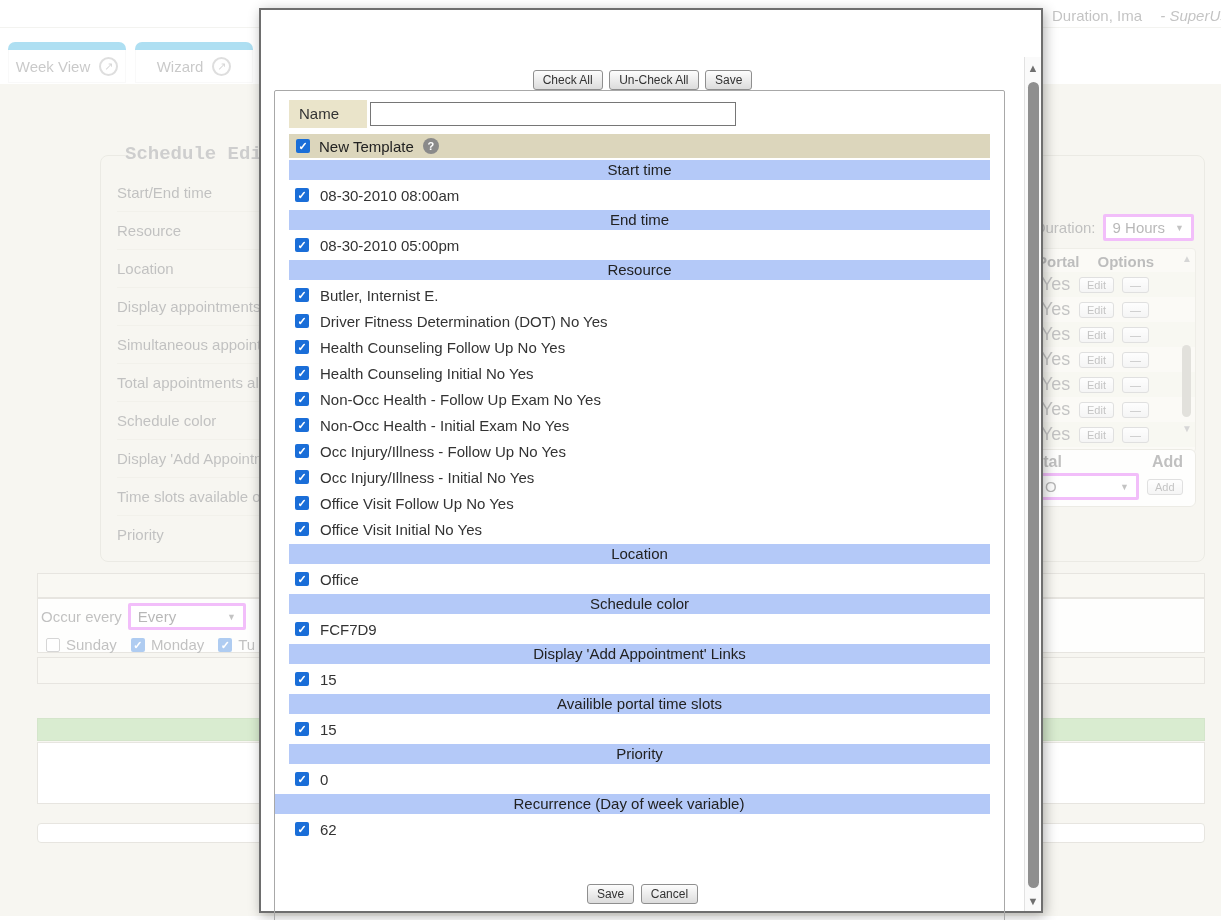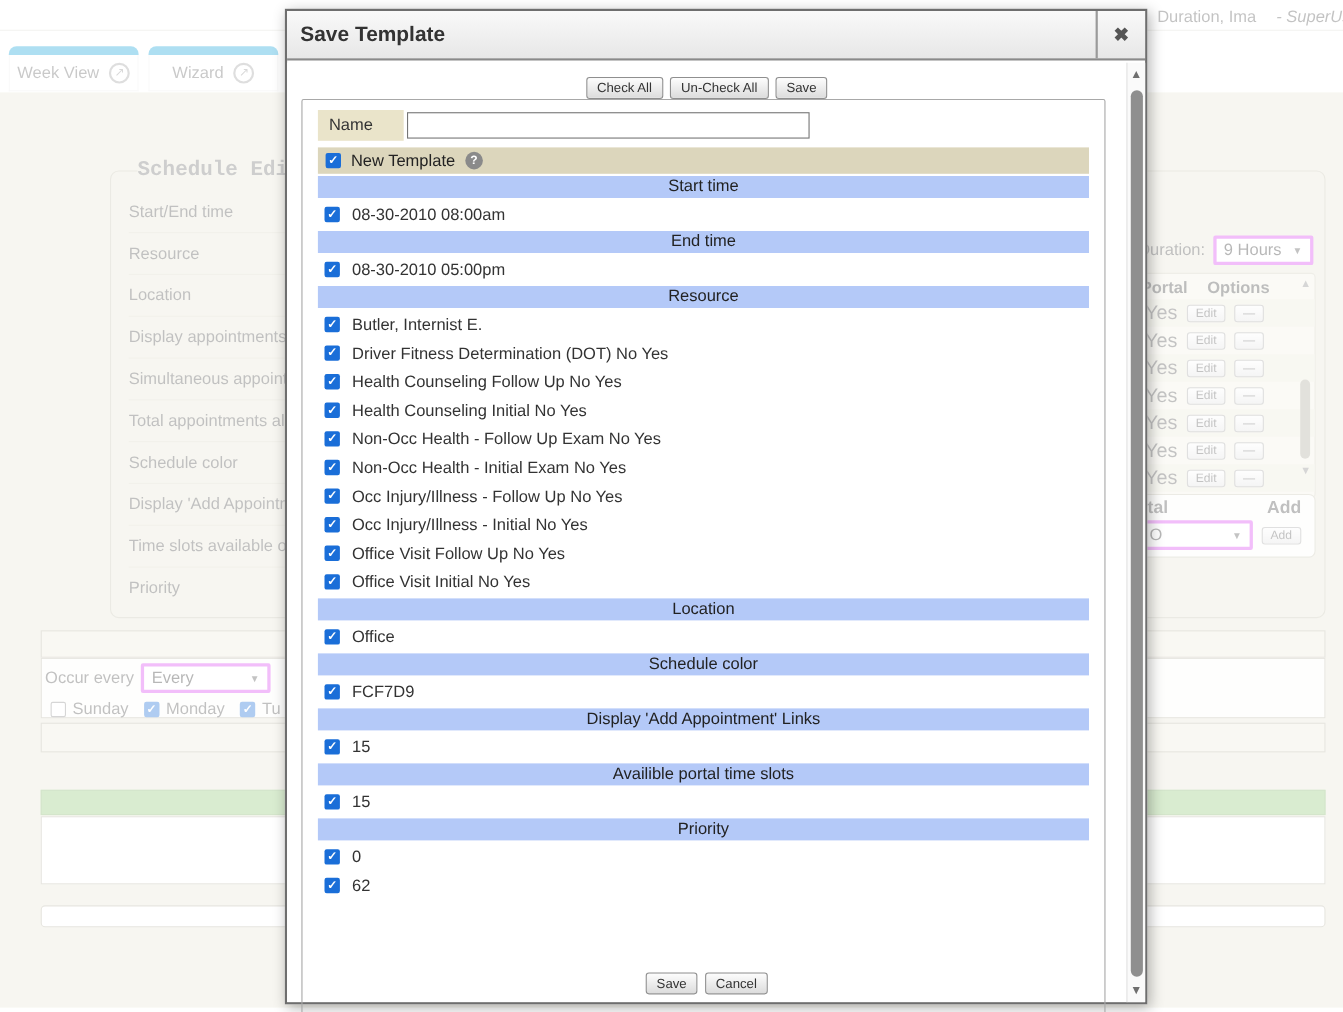--- a/index.html
+++ b/index.html
@@ -287,26 +287,20 @@
       <div class="wide-bar bar-b"></div>
       <div class="wide-bar green-bar"></div>
       <div class="wide-bar white-box"></div>
       <div class="wide-bar white-bar"></div>
     </div>
   </div>
 
   <div class="overlay"></div>
 
   <div class="modal">
-    <div class="modal-header">
-      <div class="modal-title">Save Template</div>
-      <div class="close-box">
-        <span>✖</span>
-      </div>
-    </div>
 
     <div class="modal-body">
       <div class="toolbar">
         <span class="btn">Check All</span>
         <span class="btn">Un-Check All</span>
         <span class="btn">Save</span>
       </div>
 
       <div class="content-box" id="content-box">
         <div class="name-row">
@@ -424,20 +418,21 @@
     </span>
     <span class="item-label">15</span>
   </div>
           <div class="sec-bar">Priority</div>
           <div class="item">
     <span class="cb checked">
       <span class="tick">✓</span>
     </span>
     <span class="item-label">0</span>
   </div>
+          <div class="sec-bar wide">Recurrence (Day of week variable)</div>
           <div class="item">
     <span class="cb checked">
       <span class="tick">✓</span>
     </span>
     <span class="item-label">62</span>
   </div>
         </div>
 
       <div class="footer">
         <span class="btn">Save</span>

